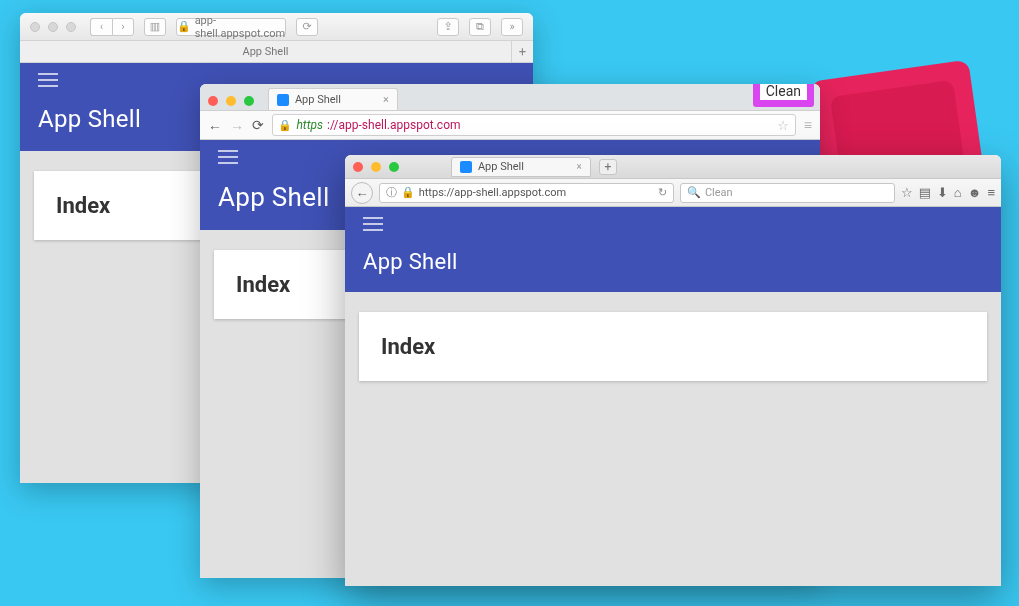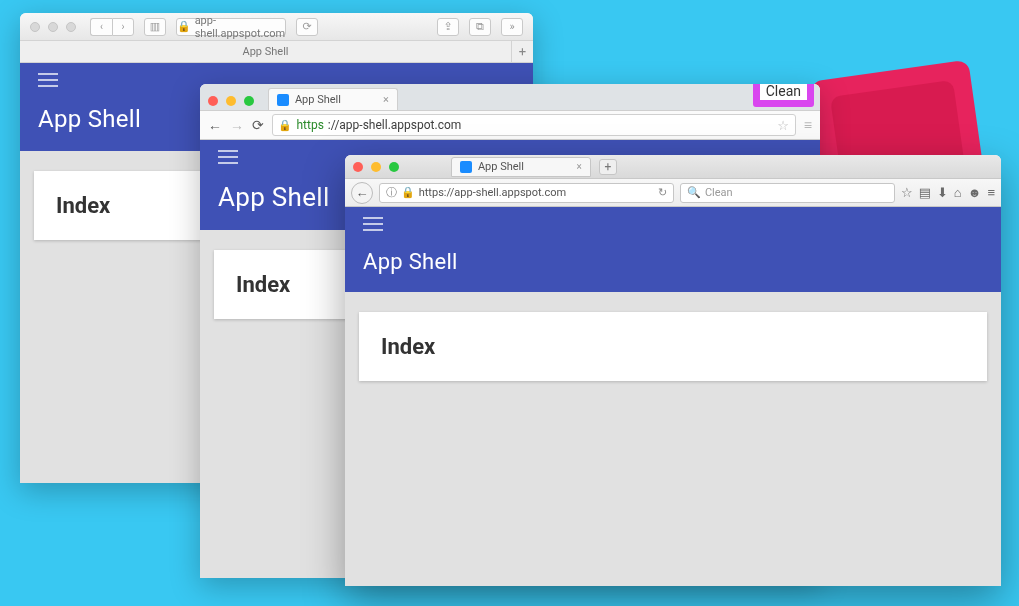--- a/index.html
+++ b/index.html
@@ -110,22 +110,22 @@
   .chrome .urlbar {
     height:30px; background:#fafafa; border-top:1px solid #cfcfcf; border-bottom:1px solid #cfcfcf;
     display:flex; align-items:center; padding:0 8px; gap:8px;
   }
   .chrome .nb { color:#b8b8b8; font-size:14px; }
   .chrome .nb.enabled { color:#5a5a5a; }
   .chrome .omnibox {
     flex:1; height:22px; border:1px solid #d0d0d0; border-radius:3px; background:#fff;
     display:flex; align-items:center; padding:0 6px; font-size:12px; gap:4px;
   }
-  .chrome .omnibox .scheme { color:#2a8a2a; }
-  .chrome .omnibox .rest { color:#404040; }
+  .chrome .omnibox .scheme { color:#2a8a2a;font-style:italic; }
+  .chrome .omnibox .rest { color:#be185d; }
   .chrome .omnibox .star { margin-left:auto; color:#bbb; font-size:13px; }
 
   
   .firefox {
     top: 155px; left: 345px;
     width: 656px; height: 431px;
     background:#fff;
     box-shadow: 0 14px 40px rgba(0,0,0,.35);
   }
   .firefox .tabbar {

